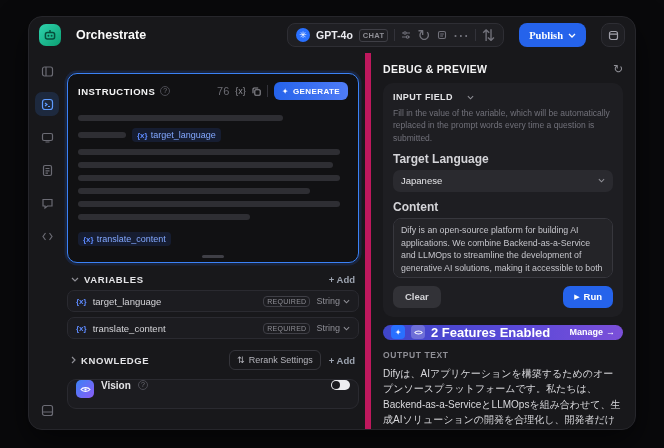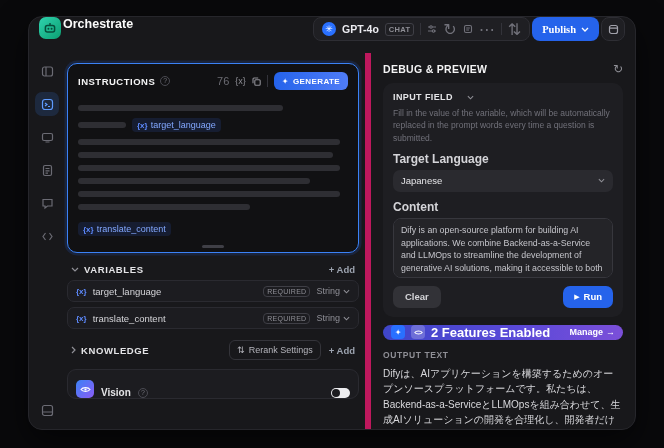--- a/index.html
+++ b/index.html
@@ -1,21 +1,21 @@
 <!DOCTYPE html>
 <html><head>
 <meta charset="utf-8">
 <style>
   html,body{width:664px;height:448px;margin:0;background:#09090b;font-family:"Liberation Sans","DejaVu Sans",sans-serif;overflow:hidden}
   *{box-sizing:border-box}
   svg{display:block}
   .window{position:absolute;left:28px;top:16px;width:608px;height:414px;background:#18181b;border:1px solid #26262b;border-radius:14px;overflow:hidden;box-shadow:0 12px 32px rgba(0,0,0,.55)}
 
   
-  .hdr{height:36px;display:flex;align-items:flex-start;gap:2px;padding:0 10px}
+  .hdr{height:36px;display:flex;align-items:center;gap:15px;padding:0 10px}
   .logo{width:22px;height:22px;border-radius:7px;background:linear-gradient(135deg,#2fd3ae,#0c9f72);display:grid;place-items:center;cursor:pointer;flex:none}
   .title{font-size:12.5px;font-weight:bold;color:#fafafa}
   .pill{margin-left:auto;height:24px;display:flex;align-items:center;gap:6px;background:#1f1f23;border:1px solid #2e2e34;border-radius:8px;padding:0 8px;cursor:pointer}
   .model-ic{width:14px;height:14px;border-radius:50%;background:#2970ff;color:#fff;font-size:9px;display:grid;place-items:center}
   .model-name{font-size:10.5px;font-weight:bold;color:#ececf1}
   .mode-badge{font-size:7.5px;font-weight:bold;letter-spacing:.3px;color:#8f8f96;border:1px solid #3f3f46;border-radius:3px;padding:1px 3px}
   .pdiv{width:1px;height:12px;background:#33333a}
   .pic{color:#71717a;display:grid;place-items:center;cursor:pointer}
   .publish{height:24px;background:#2563eb;border:none;border-radius:8px;color:#fff;font-size:10.5px;font-weight:bold;padding:0 10px;display:flex;align-items:center;gap:5px;cursor:pointer;font-family:Liberation Serif, serif}
   .sq-btn{width:24px;height:24px;border:1px solid #2e2e34;background:#1f1f23;border-radius:8px;display:grid;place-items:center;color:#a1a1aa;cursor:pointer}
@@ -24,21 +24,21 @@
   .content{display:flex;height:377px}
   .rail{width:36px;display:flex;flex-direction:column;align-items:center;padding:6px 0 8px;gap:9px;flex:none}
   .ric{width:24px;height:24px;display:grid;place-items:center;color:#6b6b74;border-radius:7px;cursor:pointer}
   .ric.active{background:rgba(59,130,246,.16);color:#5e9bff}
   .ric.bottom{margin-top:auto}
 
   .main{width:300px;padding:2px 6px 0 2px;flex:none}
   .dbg{flex:1;border-left:6px solid #be185d;padding:8px 12px 3px;display:flex;flex-direction:column;min-width:0}
 
   
-  .ins{border:1px solid #3b82f6;box-shadow:0 0 0 2.5px rgba(37,99,235,.16);border-radius:10px;background:#111113;height:190px;position:relative;margin-top:8px}
+  .ins{border:1px solid #3b82f6;box-shadow:0 0 0 2.5px rgba(37,99,235,.16);border-radius:10px;background:#111113;height:190px;position:relative;margin-top:18px}
   .ins-h{display:flex;align-items:center;gap:5px;padding:8px 10px 4px}
   .ins-t{font-size:9.5px;font-weight:bold;letter-spacing:.5px;color:#f4f4f5}
   .help{width:10px;height:10px;border:1px solid #4a4a52;border-radius:50%;color:#71717a;font-size:7px;line-height:8px;text-align:center;flex:none}
   .ins-r{margin-left:auto;display:flex;align-items:center;gap:6px}
   .cnt{font-size:11px;color:#6b6b72}
   .gico{color:#8f8f96;font-size:9px;cursor:pointer}
   .generate{height:18px;border:none;border-radius:6px;background:linear-gradient(90deg,#2563eb,#4f7cf6);color:#fff;font-size:8px;font-weight:bold;letter-spacing:.4px;padding:0 8px;display:flex;align-items:center;gap:4px;cursor:pointer;font-family:inherit}
   .ins-b{padding:4px 10px}
   .skel{height:6px;border-radius:3px;background:#2e2e33;margin:7px 0}
   .tok-row{display:flex;align-items:center;gap:6px;margin:5px 0}
@@ -50,21 +50,21 @@
   .sec-h{display:flex;align-items:center;gap:5px;margin:11px 4px 5px 4px}
   .sec-t{font-size:9.5px;font-weight:bold;letter-spacing:.6px;color:#e4e4e7}
   .chev{color:#8f8f96}
   .add{margin-left:auto;font-size:9.5px;color:#9ca3af;cursor:pointer;font-weight:bold}
   .vrow{display:flex;align-items:center;gap:6px;border:1px solid #2a2a30;background:#1c1c20;border-radius:7px;height:22px;padding:0 8px;margin:5px 0;cursor:pointer}
   .vname{font-size:9.5px;color:#d4d4d8}
   .vr{margin-left:auto;display:flex;align-items:center;gap:6px}
   .badge{font-size:7px;letter-spacing:.3px;color:#8f8f96;border:1px solid #3f3f46;border-radius:4px;padding:1px 3px}
   .vtype{font-size:9px;color:#8f8f96;display:flex;align-items:center;gap:3px;cursor:pointer}
   .rerank{height:20px;border:1px solid #34343a;background:transparent;border-radius:6px;color:#b4b4bb;font-size:9px;padding:0 7px;display:flex;align-items:center;gap:4px;cursor:pointer;font-family:inherit}
-  .vision{border:1px solid #2a2a30;background:#1c1c20;border-radius:9px;height:30px;display:flex;align-items:flex-end;gap:7px;padding:0 8px;margin:9px 0 0}
+  .vision{border:1px solid #2a2a30;background:#1c1c20;border-radius:9px;height:30px;display:flex;align-items:flex-start;gap:7px;padding:0 8px;margin:9px 0 0}
   .vis-ic{width:18px;height:18px;border-radius:5px;background:linear-gradient(135deg,#3b82f6,#8b5cf6);display:grid;place-items:center;flex:none}
   .vis-t{font-size:10px;font-weight:bold;color:#e4e4e7}
   .toggle{margin-left:auto;width:19px;height:10px;border-radius:5px;background:#ededf0;position:relative;cursor:pointer}
   .knob{position:absolute;left:1px;top:1px;width:8px;height:8px;border-radius:50%;background:#1b1b1f}
 
   
   .dbg-h{display:flex;align-items:center;margin:2px 0 8px}
   .dbg-t{font-size:10.5px;font-weight:bold;letter-spacing:.3px;color:#f4f4f5}
   .refresh{margin-left:auto;color:#8f8f96;font-size:12px;cursor:pointer;line-height:1}
   .card{background:#1e1e22;border-radius:10px;padding:9px 10px}

